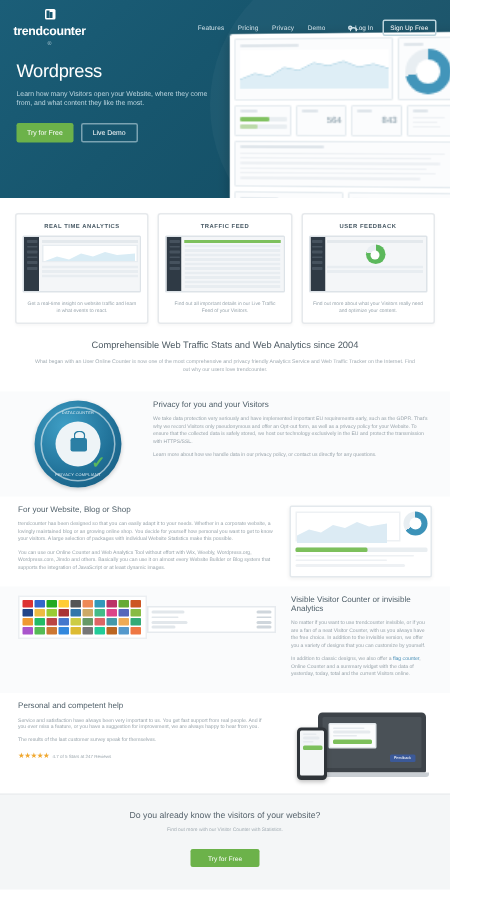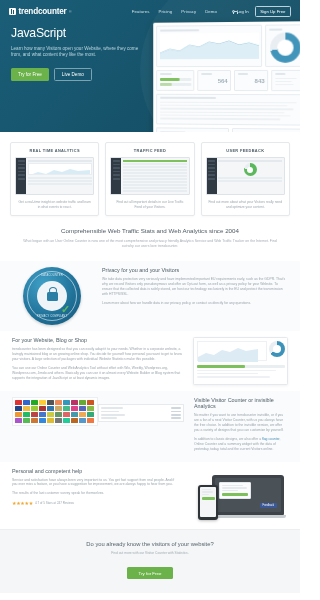--- a/index.html
+++ b/index.html
@@ -20,21 +20,21 @@
   }
   .hero::after{
     content:""; position:absolute; right:-40px; top:-30px;
     width:200px; height:200px; border-radius:50%;
     background:rgba(255,255,255,0.035);
   }
   .navbar {
     display:flex; align-items:center; justify-content:space-between;
     padding: 6px 9px 0 9px; position:relative; z-index:4;
   }
-  .brand { display:flex; align-items:center; gap:2.5px; }
+  .brand { display:flex; align-items:center; gap:2.5px;flex-direction:column; }
   .brand-mark {
     width:7px;height:7px;background:#fff;border-radius:1px;position:relative;
     display:inline-block;
   }
   .brand-mark::before{
     content:""; position:absolute; left:1.6px; top:1.1px;
     width:1.4px;height:4.6px;background:#17566e;
   }
   .brand-mark::after{
     content:""; position:absolute; left:3.6px; top:2.4px;
@@ -221,21 +221,21 @@
             <span>Log In</span>
           </span>
           <span class="signup">Sign Up Free</span>
         </div>
       </div>
     </div>
 
     <div class="hero-body">
       <div class="hero-left">
         <div class="hero-title">
-          <div>JavaScript</div>
+          <div>Wordpress</div>
         </div>
         <div class="hero-sub">Learn how many Visitors open your Website, where they come from, and what content they like the most.</div>
         <div class="hero-btns">
           <button class="btn-green">Try for Free</button>
           <button class="btn-ghost">Live Demo</button>
         </div>
       </div>
     </div>
 
     <div class="dash">

